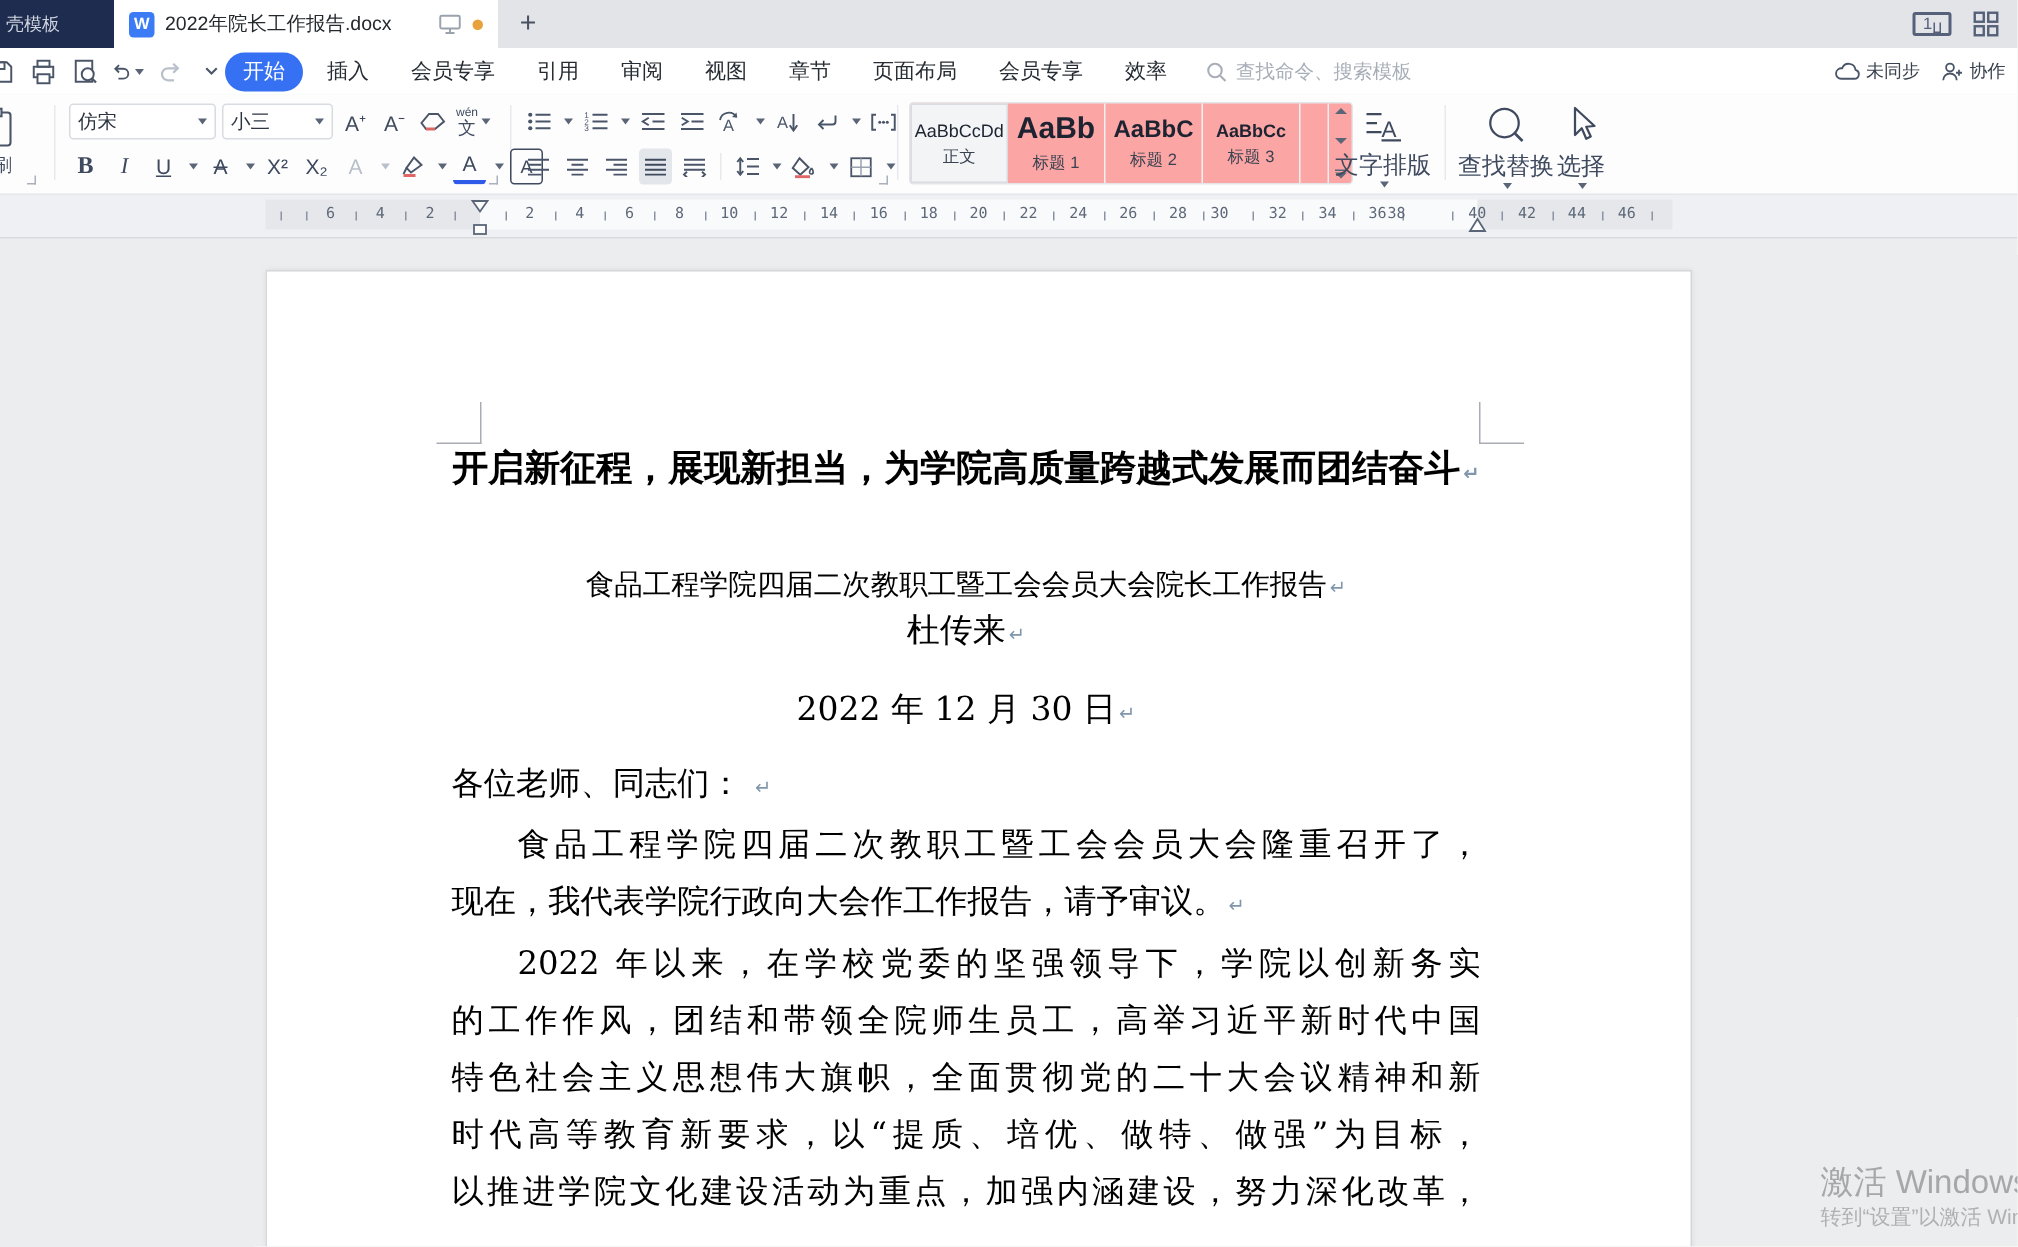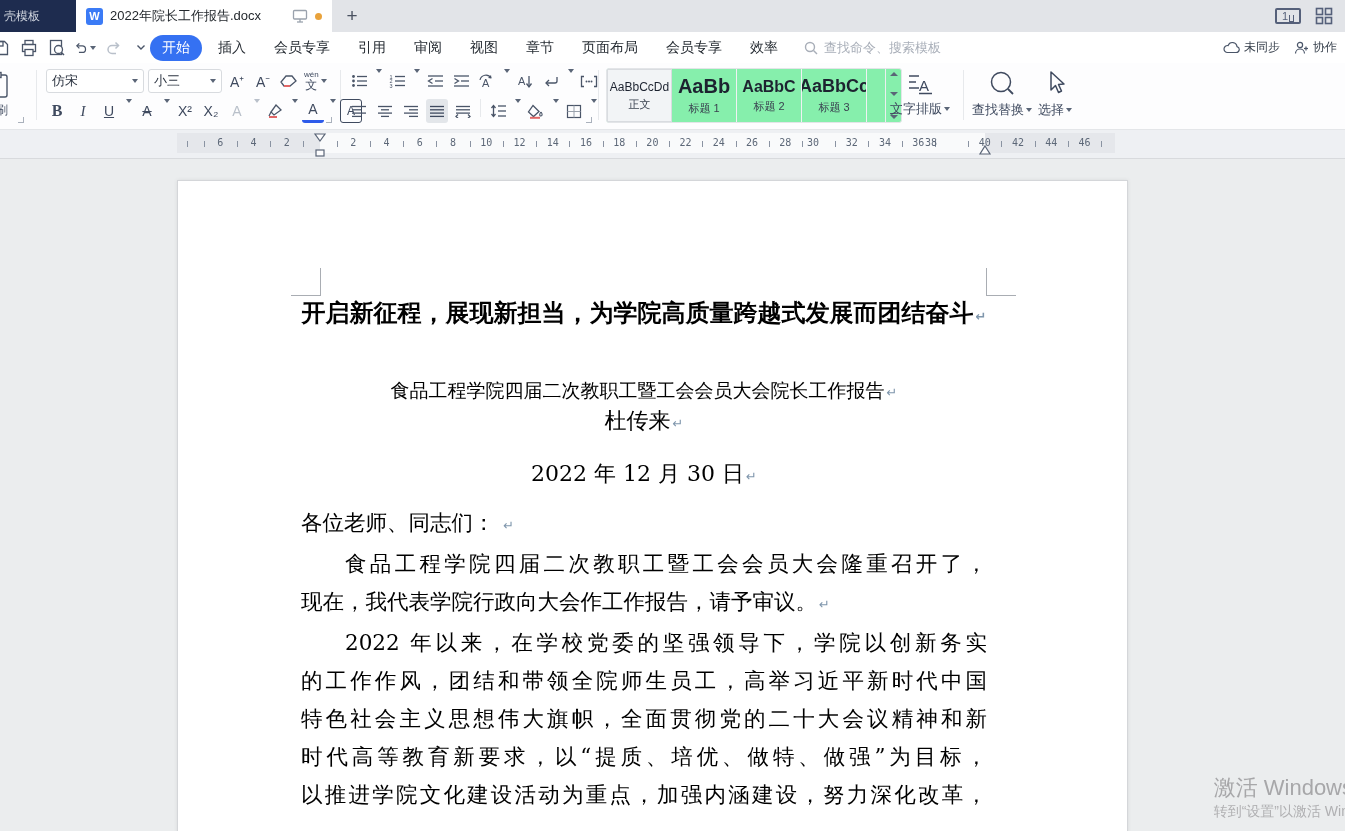--- a/index.html
+++ b/index.html
@@ -33,40 +33,40 @@
   
   .ribbon { height:67px; background:#fdfdfe; position:relative; border-bottom:1px solid #e4e6e9; }
   .vsep { position:absolute; top:7px; bottom:9px; width:1px; background:#e7e9ec; }
   .launcher { position:absolute; width:6px; height:6px; border-right:1px solid #aab1bc; border-bottom:1px solid #aab1bc; bottom:6px; }
   .ib { display:inline-flex; align-items:center; justify-content:center; min-width:22px; height:24px; border-radius:3px; color:#3f4a5f; font-size:14px; position:relative; }
   .ib.sel { background:#e3e6ea; }
   .ib.dis { color:#b9c0ca; }
   .dd { width:0; height:0; border-left:3.5px solid transparent; border-right:3.5px solid transparent; border-top:4px solid #5a6577; display:inline-block; margin-left:2px; }
   .dd.dis { border-top-color:#b9c0ca; }
   .combo { height:24px; border:1px solid #d8dbdf; border-radius:3px; background:#fff; display:flex; align-items:center; font-size:13px; color:#2c3441; padding:0 5px; justify-content:space-between; }
-  .row { display:flex; gap:4px; }
+  .row { display:flex; align-items:center; gap:4px; }
   .g { position:absolute; top:6px; }
   .glyph-b { font-weight:bold; font-family:"Liberation Serif",serif; font-size:16px; }
   .glyph-i { font-style:italic; font-family:"Liberation Serif",serif; font-size:15px; }
   .glyph-u { text-decoration:underline; font-size:14px; }
   .glyph-strike { text-decoration:line-through; font-size:14px; }
   .glyph-color { font-size:14px; border-bottom:3px solid #2e5bea; line-height:15px; }
   .glyph-box { font-size:12px; border:1px solid #3f4a5f; padding:0 2px; line-height:13px; }
   .pinyin { display:flex; flex-direction:column; align-items:center; line-height:1; font-size:12px; }
   .pinyin b { font-weight:normal; font-size:8px; }
-  .styles-box { display:flex; border:1px solid #e3e5e8; border-radius:3px; background:#86efac; height:55px;gap:18px; }
+  .styles-box { display:flex; border:1px solid #e3e5e8; border-radius:3px; background:#fca5a5; height:55px;gap:18px; }
   .style-card { width:65px; display:flex; flex-direction:column; align-items:center; justify-content:center; gap:3px; overflow:hidden; white-space:nowrap; border-right:1px solid #f0f1f3; }
   .style-card.selected { background:#f2f4f6; border:1px solid #d9dce0; }
   .style-sample { font-size:12px; color:#1d2330; }
   .style-label { font-size:11px; color:#3a4250; }
   .style-scroll { width:16px; display:flex; flex-direction:column; align-items:center; justify-content:space-between; padding:3px 0; border-left:1px solid #eceef0; }
   .tri-up { width:0;height:0;border-left:4px solid transparent;border-right:4px solid transparent;border-bottom:4px solid #5a6577; }
   .tri-dn { width:0;height:0;border-left:4px solid transparent;border-right:4px solid transparent;border-top:4px solid #5a6577; }
   .bigbtn { display:flex; flex-direction:column; align-items:center; gap:4px; color:#3f4a5f; }
-  .bigbtn .lbl { font-size:13px; display:flex; align-items:center; }
+  .bigbtn .lbl { font-size:16px; display:flex; align-items:center;flex-direction:column; }
 
   
   .ruler { height:29px; background:#eef0f3; position:relative; border-bottom:1px solid #d8dadd; }
   .ruler-zone { position:absolute; top:3px; height:20px; }
   .rz-margin { background:#e5e7eb; }
   .rz-active { background:#f9fafb; }
   .tick { position:absolute; top:11px; width:1px; height:6px; background:#8a93a2; }
   .rnum { position:absolute; top:7px; font-size:10px; color:#5d6878; transform:translateX(-50%); font-family:"DejaVu Sans Mono",monospace; }
 
   
@@ -454,21 +454,21 @@
           </div>
           <div class="style-card">
             <span class="style-sample" style="font-size:20px;font-weight:bold">AaBb</span>
             <span class="style-label">标题 1</span>
           </div>
           <div class="style-card">
             <span class="style-sample" style="font-size:16px;font-weight:bold">AaBbC</span>
             <span class="style-label">标题 2</span>
           </div>
           <div class="style-card">
-            <span class="style-sample" style="font-size:18px;font-weight:bold">AaBbCc</span>
+            <span class="style-sample" style="font-size:12px;font-weight:bold">AaBbCc</span>
             <span class="style-label">标题 3</span>
           </div>
         </div>
       <div class="style-scroll">
         <span class="tri-up"></span>
         <span class="tri-dn"></span>
         <span style="display:flex;flex-direction:column;align-items:center;gap:1px">
             <span style="width:8px;height:1.5px;background:#5a6577"></span>
             <span class="tri-dn"></span>
           </span>

